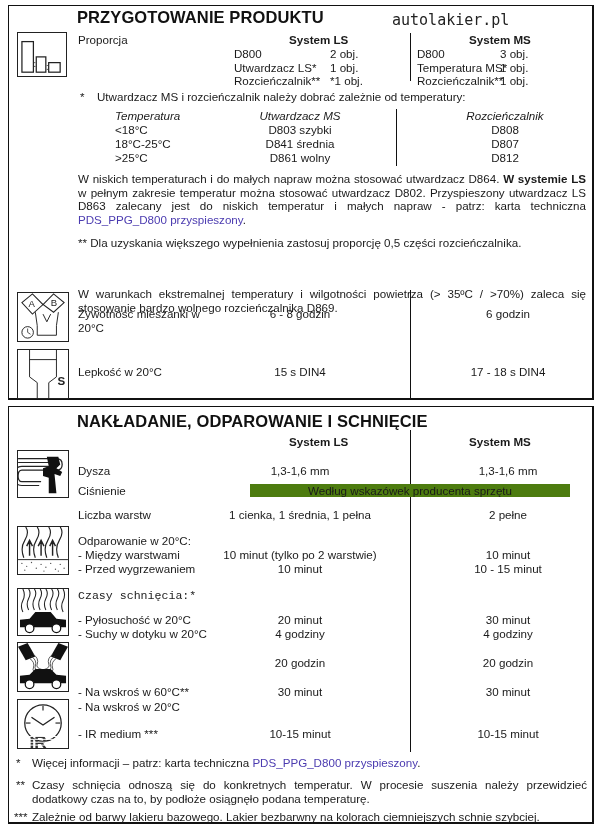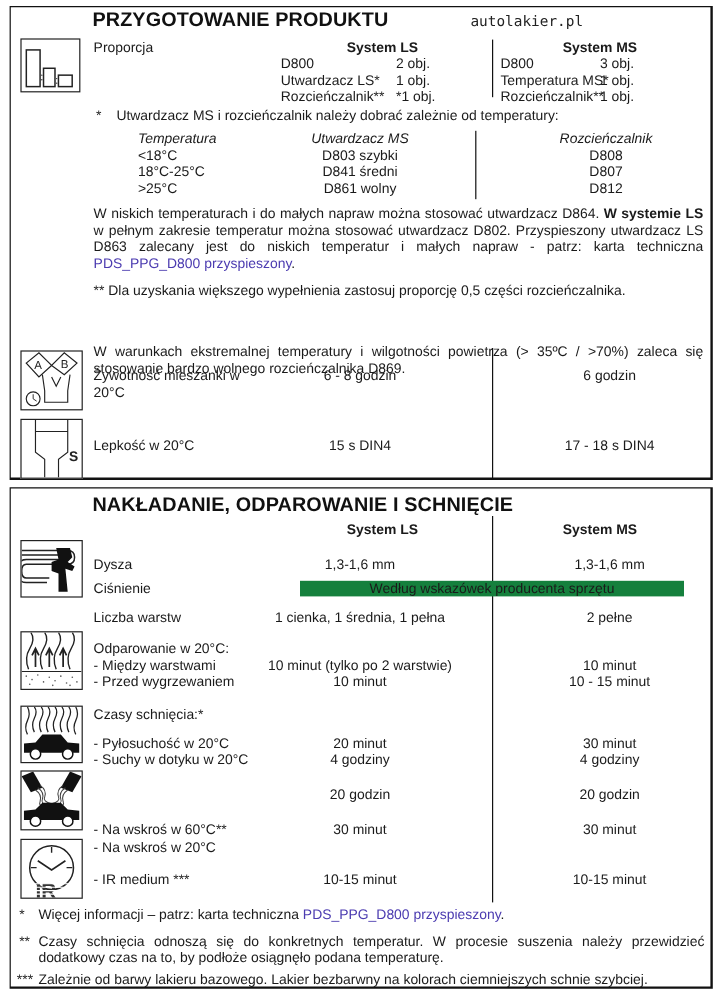--- a/index.html
+++ b/index.html
@@ -6,21 +6,21 @@
   body {
     width: 604px; height: 828px; background: #ffffff;
     font-family: "Liberation Sans", sans-serif; font-size: 11.6px; color: #1a1a1a;
     position: relative; overflow: hidden;
   }
   .box { position: absolute; border: 1.5px solid #111; border-right-width: 2px; border-bottom-width: 2px; }
   #box1 { left: 8px; top: 5px; width: 586px; height: 395px; }
   #box2 { left: 8px; top: 406px; width: 586px; height: 418px; }
   .abs { position: absolute; white-space: nowrap; }
   .title { font-weight: bold; font-size: 16.5px; color: #111; letter-spacing: 0.1px; }
-  .watermark { font-family: "DejaVu Sans Mono", monospace; font-size: 12px; color: #222; }
+  .watermark { font-family: "DejaVu Sans Mono", monospace; font-size: 15px; color: #222; }
   .bold { font-weight: bold; }
   .ital { font-style: italic; }
   .center { text-align: center; }
   .right { text-align: left; }
   .link { color: #4b3bb0; }
   .vline { position: absolute; width: 1.3px; background: #111; }
   .para { position: absolute; white-space: normal; line-height: 13.6px; text-align: justify; }
   .icon { position: absolute; border: 1.5px solid #222; background: #fff; }
   .icon svg { display: block; width: 100%; height: 100%; }
 </style>
@@ -69,21 +69,21 @@
 
 <div class="abs ital" style="left:115px; top:109px;">Temperatura</div>
 <div class="abs ital center" style="left:230px; top:109px; width:140px;">Utwardzacz MS</div>
 <div class="abs ital center" style="left:450px; top:109px; width:110px;">Rozcieńczalnik</div>
 <div class="vline" style="left:396px; top:109px; height:57px;"></div>
 
 <div class="abs" style="left:115px; top:123px;text-align:right;">&lt;18°C</div>
 <div class="abs center" style="left:230px; top:123px; width:140px;">D803 szybki</div>
 <div class="abs center" style="left:450px; top:123px; width:110px;">D808</div>
 <div class="abs" style="left:115px; top:137px;">18°C-25°C</div>
-<div class="abs center" style="left:230px; top:137px; width:140px;">D841 średni</div>
+<div class="abs center" style="left:230px; top:137px; width:140px;">D841 średnia</div>
 <div class="abs center" style="left:450px; top:137px; width:110px;">D807</div>
 <div class="abs" style="left:115px; top:151px;">&gt;25°C</div>
 <div class="abs center" style="left:230px; top:151px; width:140px;">D861 wolny</div>
 <div class="abs center" style="left:450px; top:151px; width:110px;">D812</div>
 
 <div class="para" style="left:78px; top:172px; width:508px;">
   <span>W niskich temperaturach i do małych napraw można stosować utwardzacz D864.</span>
   <span class="bold">W systemie LS</span>
   <span>w pełnym zakresie temperatur można stosować utwardzacz D802. Przyspieszony utwardzacz LS D863 zalecany jest do niskich temperatur i małych napraw - patrz: karta techniczna</span>
   <span class="link">PDS_PPG_D800 przyspieszony</span><span>.</span>
@@ -131,21 +131,21 @@
       <path d="M0,8 L40,8 Q46,8 46,14 Q46,20 40,20 L4,20 Q0,20 0,26 Q0,32 4,32 L24,32" fill="none" stroke="#222" stroke-width="1.3"></path>
       <path d="M0,12 L38,12 Q42,12 42,14 Q42,16 38,16 L4,16 Q-4,16 -4,26 Q-4,36 4,36 L22,36" fill="none" stroke="#222" stroke-width="1.3"></path>
       <path d="M30,6 L42,6 L44,14 L40,18 L46,22 L44,26 L38,24 L40,44 L32,44 L32,28 L26,26 L26,18 L32,16 Z" fill="#111"></path>
     </svg>
 </div>
 <div class="abs" style="left:78px; top:464px;">Dysza</div>
 <div class="abs center" style="left:250px; top:464px; width:100px;">1,3-1,6 mm</div>
 <div class="abs center" style="left:458px; top:464px; width:100px;">1,3-1,6 mm</div>
 
 <div class="abs" style="left:78px; top:484px;">Ciśnienie</div>
-<div class="abs center" style="left:250px; top:484px; width:320px; background:#15803d;">Według wskazówek producenta sprzętu</div>
+<div class="abs center" style="left:250px; top:484px; width:320px; background:#4d7c0f;">Według wskazówek producenta sprzętu</div>
 
 <div class="abs" style="left:78px; top:508px;">Liczba warstw</div>
 <div class="abs center" style="left:225px; top:508px; width:150px;">1 cienka, 1 średnia, 1 pełna</div>
 <div class="abs center" style="left:458px; top:508px; width:100px;">2 pełne</div>
 
 <div class="icon" style="left:17px; top:526px; width:52px; height:49px;">
   <svg viewBox="0 0 52 49">
       <path d="M6,32 Q2,22 7,14 Q12,6 8,0 M18,32 Q14,22 19,14 Q24,6 20,0 M30,32 Q26,22 31,14 Q36,6 32,0 M42,32 Q38,22 43,14 Q48,6 44,0" fill="none" stroke="#222" stroke-width="1.2"></path>
       <path d="M12,30 L12,16 M9,20 L12,14 L15,20 M24,30 L24,16 M21,20 L24,14 L27,20 M36,30 L36,16 M33,20 L36,14 L39,20" fill="none" stroke="#222" stroke-width="1.5"></path>
       <line x1="0" y1="34" x2="52" y2="34" stroke="#222" stroke-width="1"></line>
@@ -184,21 +184,21 @@
         <path d="M29,22 Q26,16 29,10 Q32,4 29,0"></path>
         <path d="M35,22 Q32,16 35,10 Q38,4 35,0"></path>
         <path d="M41,22 Q38,16 41,10 Q44,4 41,0"></path>
         <path d="M47,24 Q44,18 47,12 Q50,6 47,0"></path>
       </g>
       <path d="M2,40 L2,32 L12,31 L18,24 L34,24 L40,31 L50,32 L50,40 Z" fill="#111"></path>
       <circle cx="12" cy="41" r="4.5" fill="#fff" stroke="#111" stroke-width="1.3"></circle>
       <circle cx="40" cy="41" r="4.5" fill="#fff" stroke="#111" stroke-width="1.3"></circle>
     </svg>
 </div>
-<div class="abs" style="left:78px; top:589px;">Czasy schnięcia:*</div>
+<div class="abs" style="left:78px; top:589px;font-family:Liberation Mono, monospace;">Czasy schnięcia:*</div>
 <div class="abs" style="left:78px; top:613px;">-  Pyłosuchość w 20°C</div>
 <div class="abs center" style="left:250px; top:613px; width:100px;">20 minut</div>
 <div class="abs center" style="left:458px; top:613px; width:100px;">30 minut</div>
 <div class="abs" style="left:78px; top:627px;">-  Suchy w dotyku w 20°C</div>
 <div class="abs center" style="left:250px; top:627px; width:100px;">4 godziny</div>
 <div class="abs center" style="left:458px; top:627px; width:100px;">4 godziny</div>
 
 <div class="icon" style="left:17px; top:642px; width:52px; height:50px;">
   <svg viewBox="0 0 52 50">
       <polygon points="0,4 10,0 18,14 8,18" fill="#111"></polygon>

